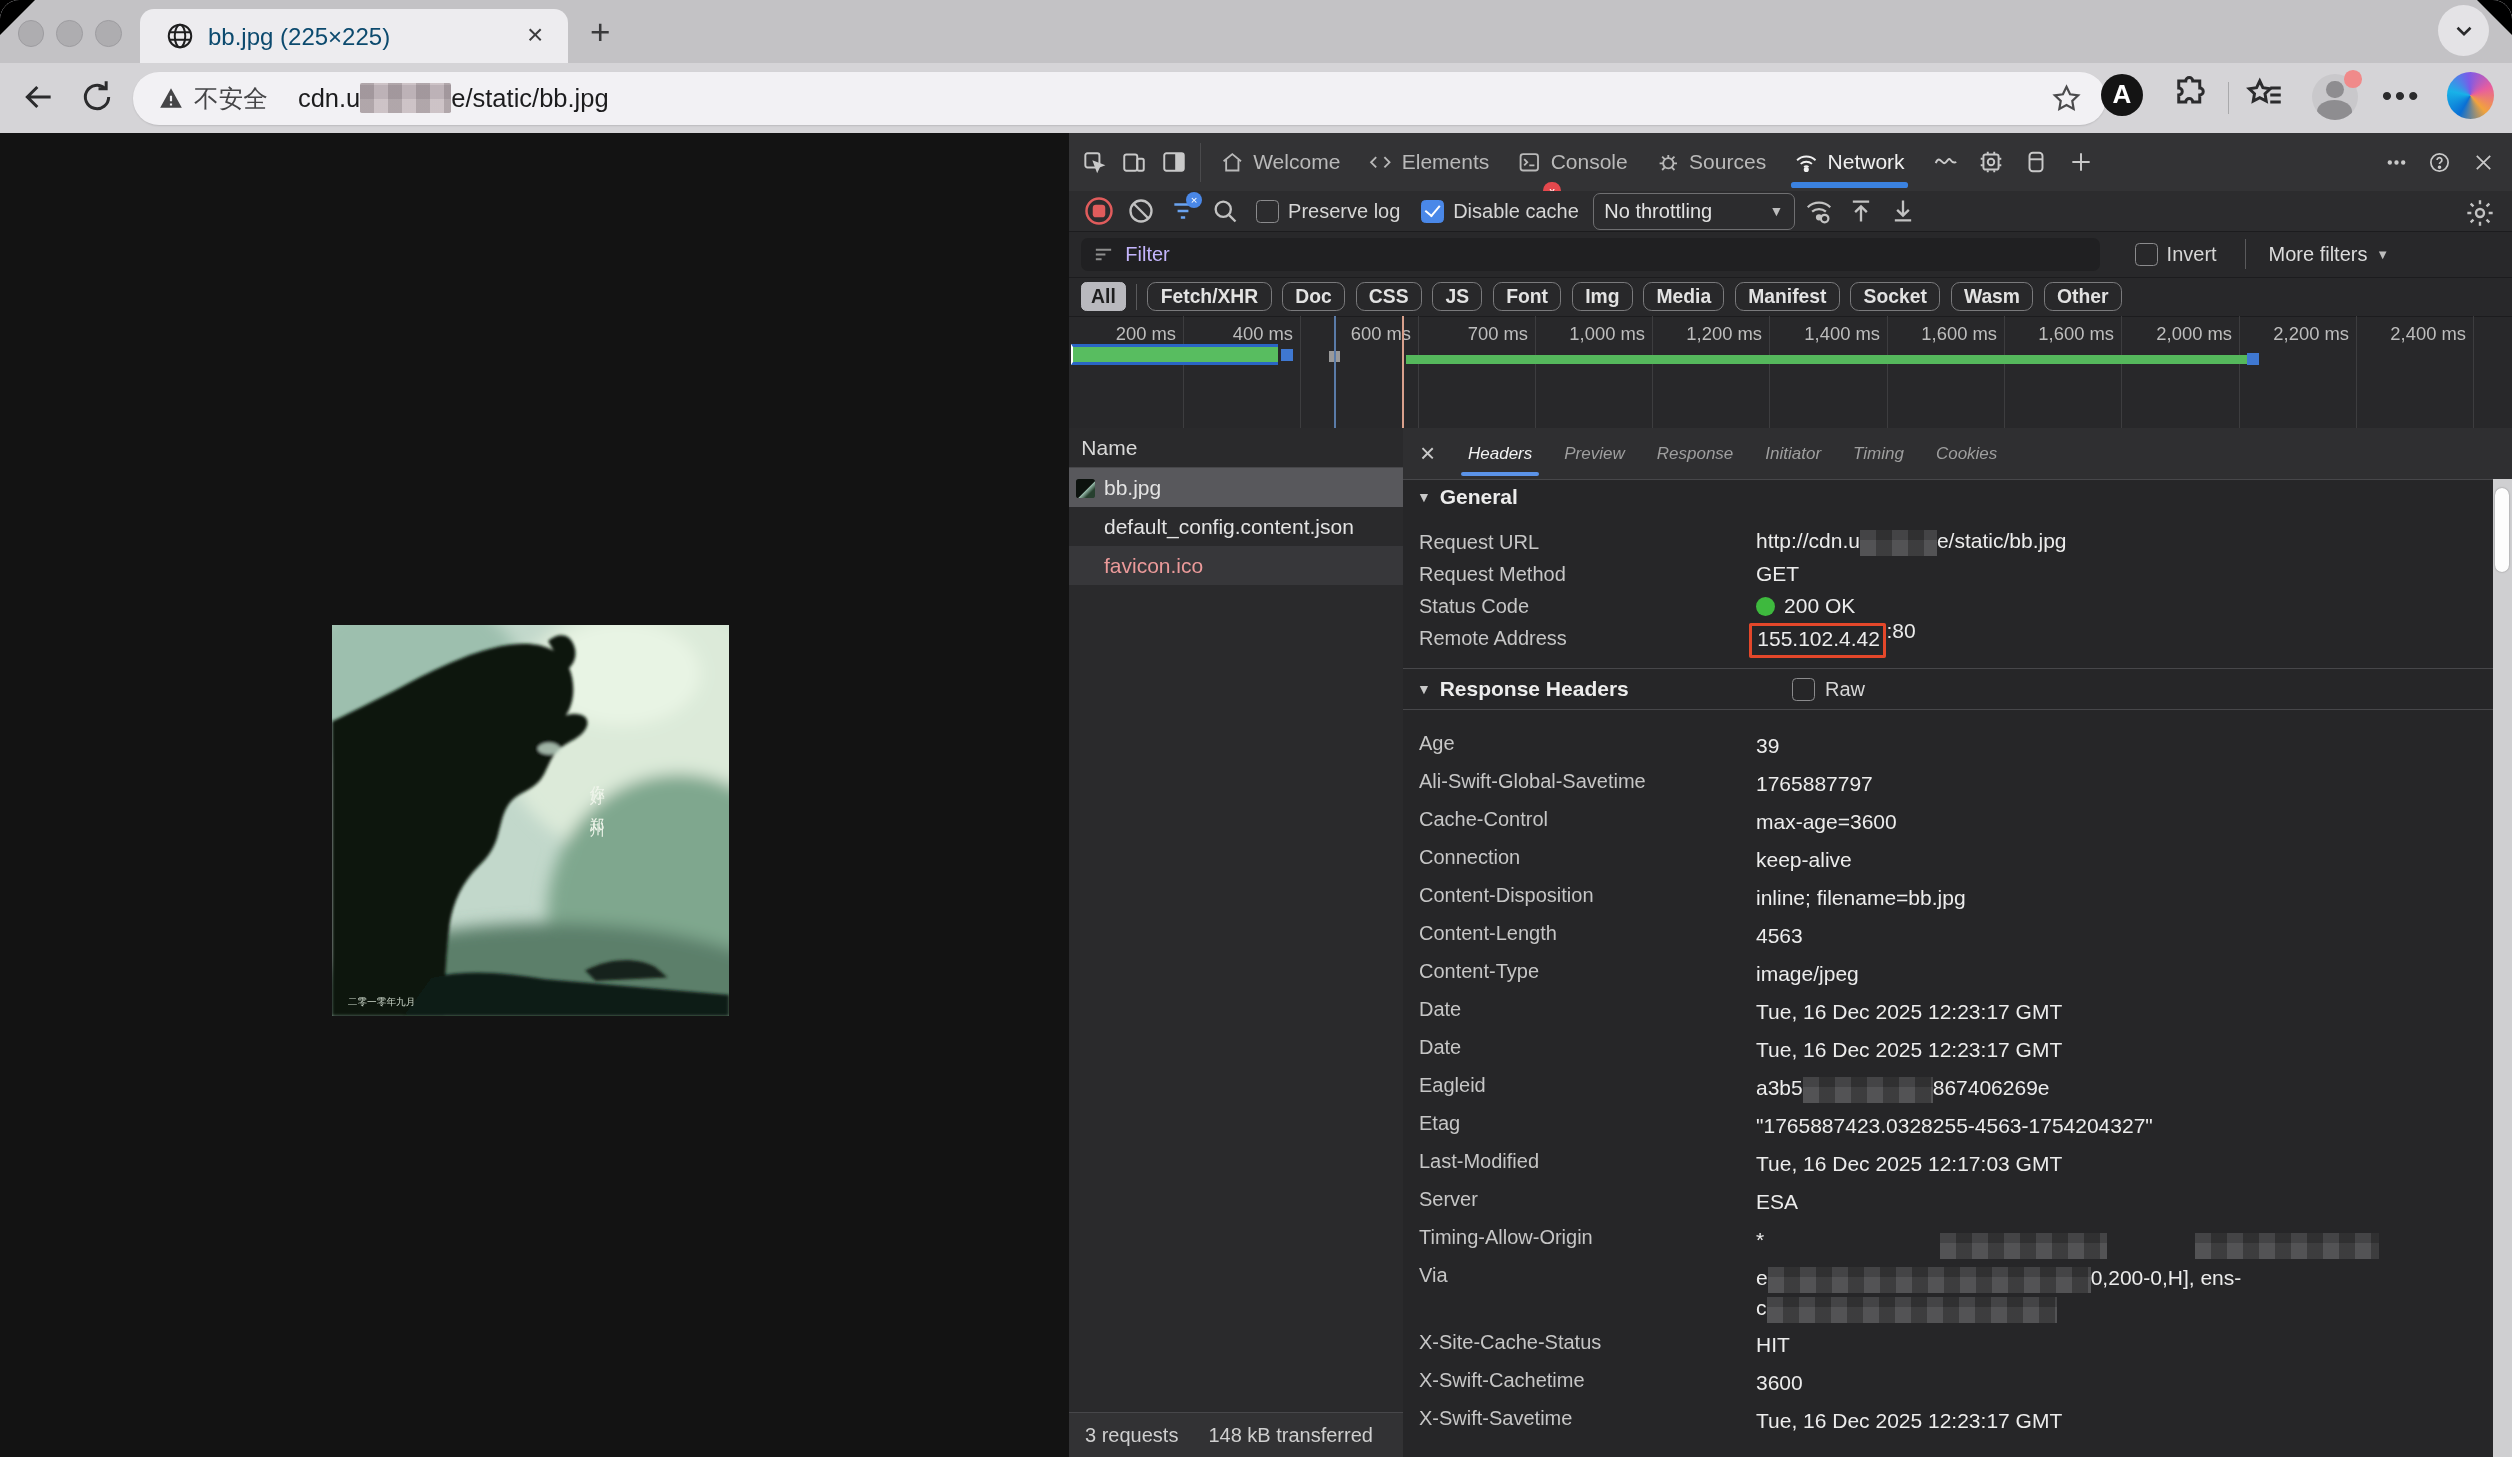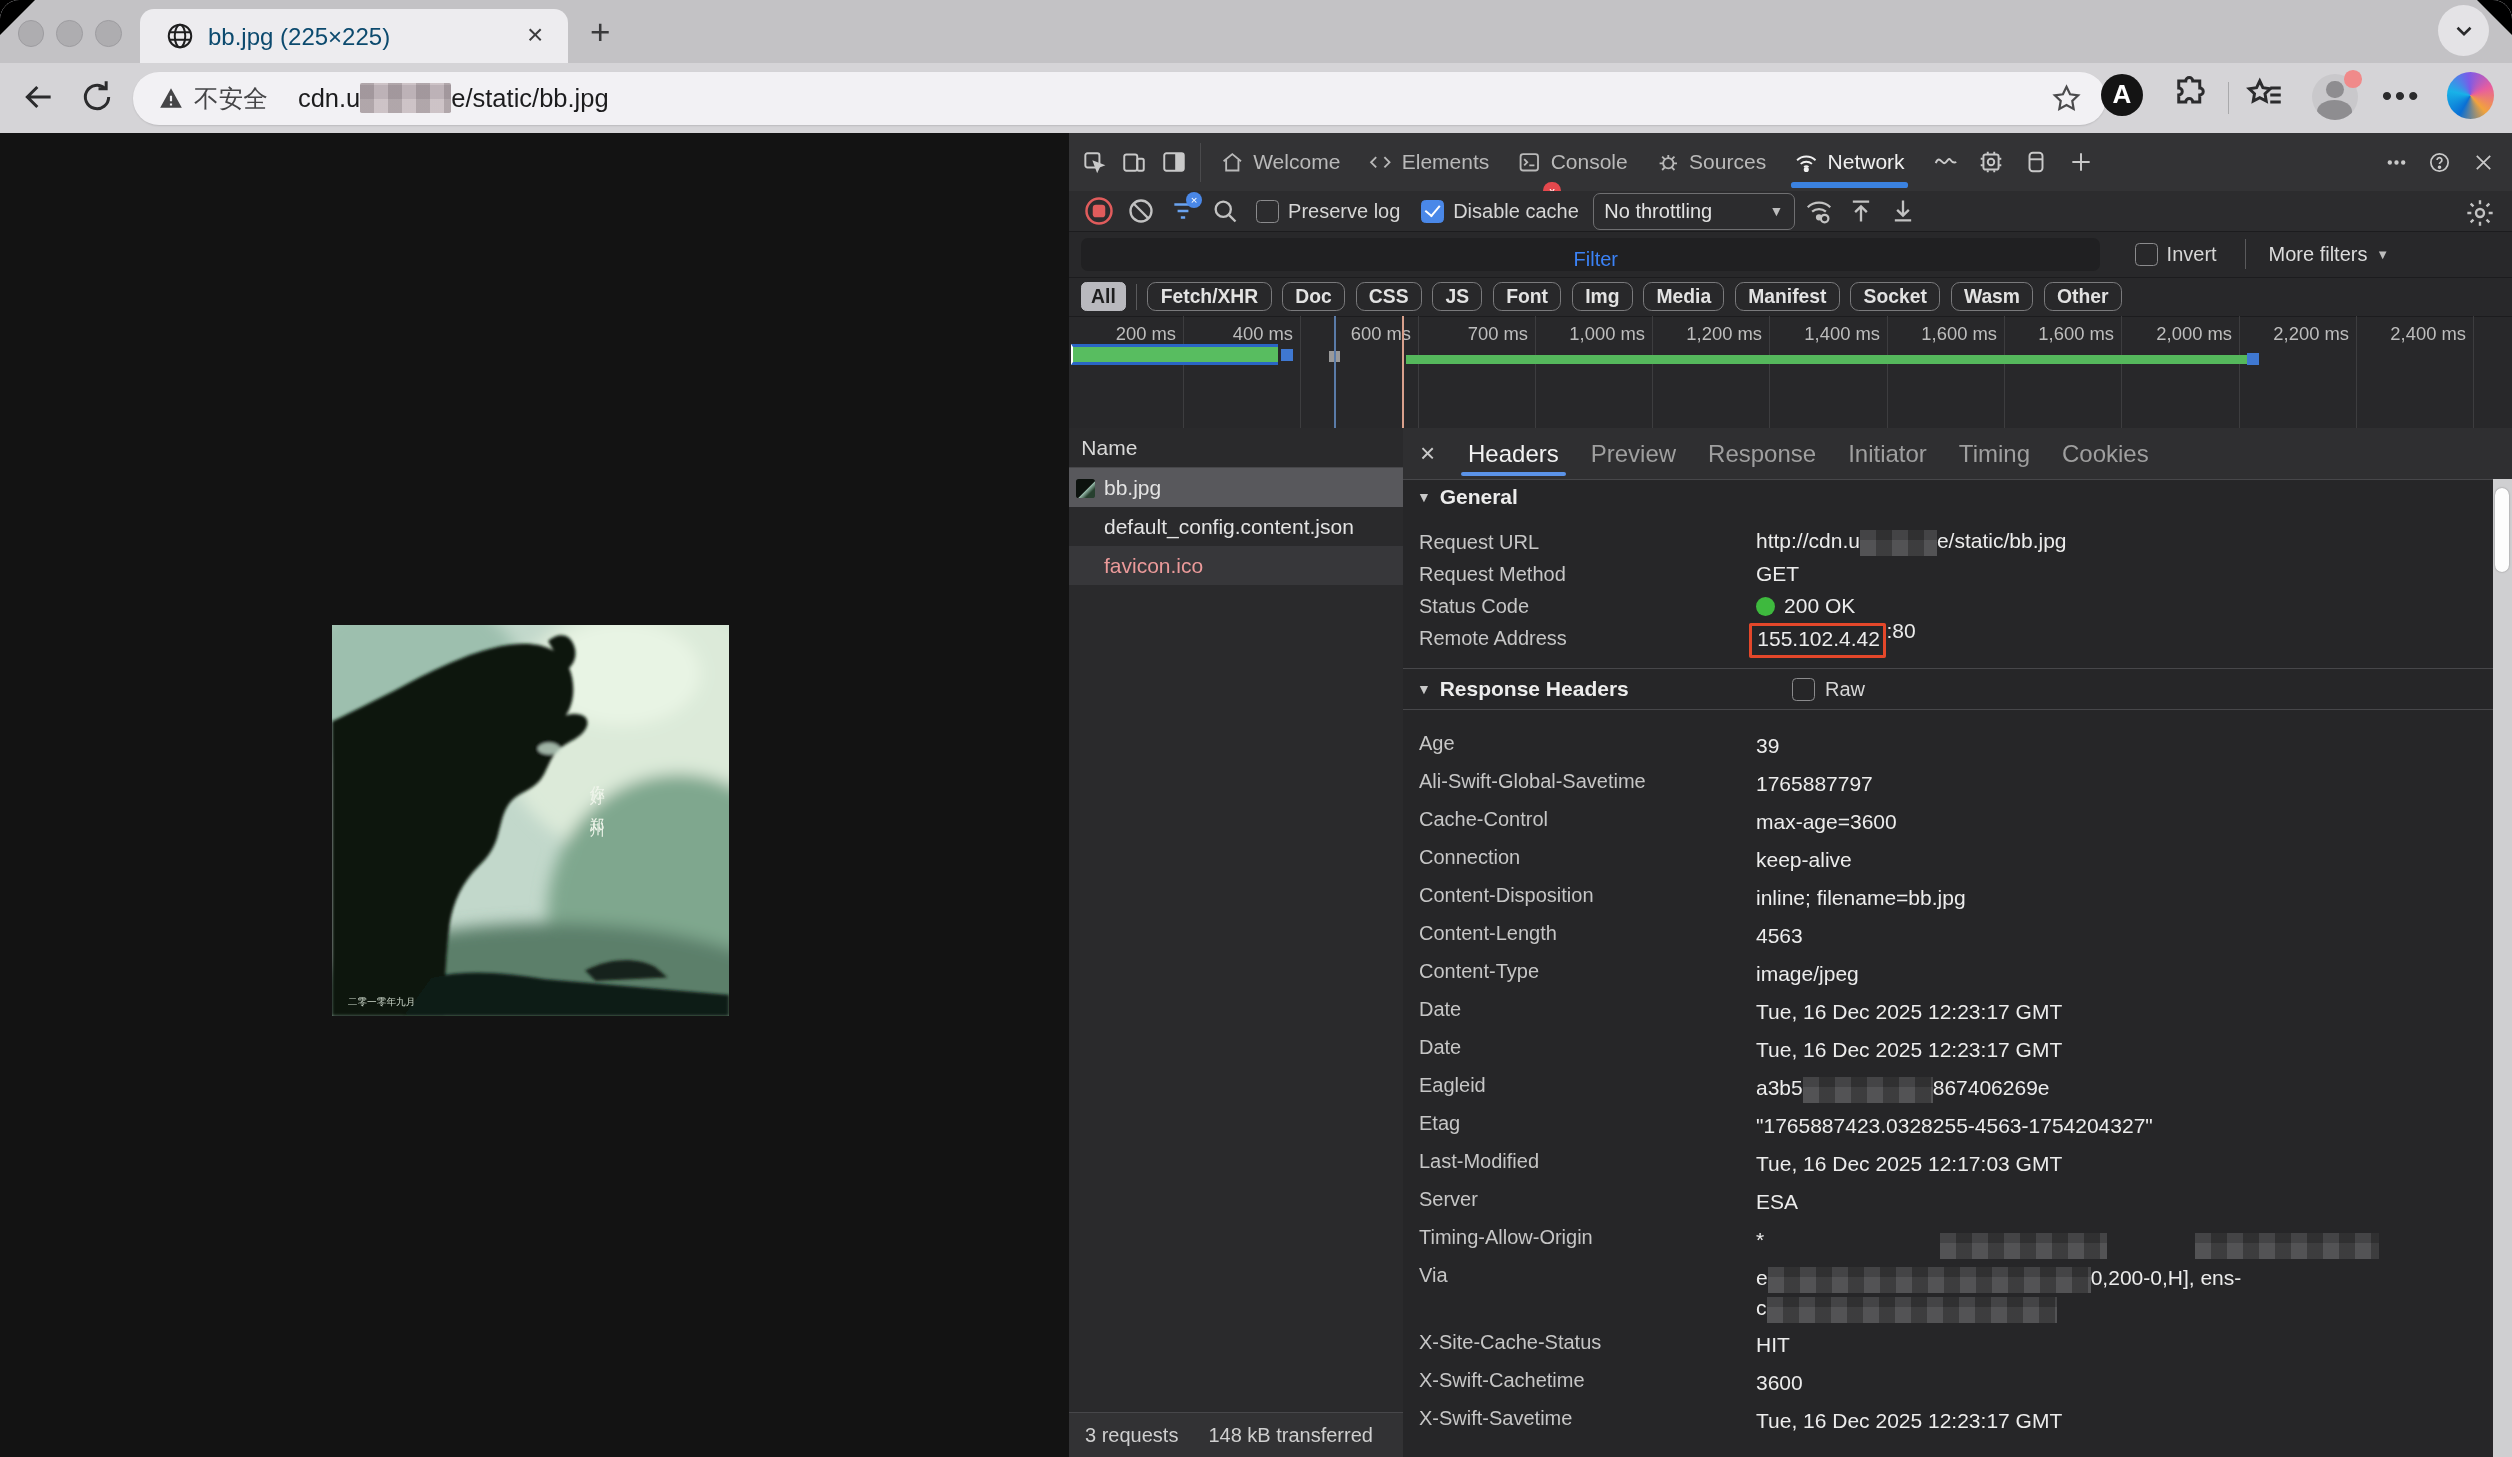--- a/index.html
+++ b/index.html
@@ -55,21 +55,21 @@
   .ntb-ic{width:35px;height:35px;display:flex;align-items:center;justify-content:center;color:#c2c2c2;position:relative;flex:0 0 auto;}
   .cklabel{display:flex;align-items:center;gap:8.8px;font-size:20px;color:#d6d6d6;margin:0 7px;flex:0 0 auto;}
   .ckbox{width:23px;height:23px;border-radius:4.4px;border:1.8px solid #8b8b8d;box-sizing:border-box;background:transparent;}
   .ckbox.checked{background:#4a88e8;border-color:#4a88e8;position:relative;}
   .ckbox.checked::after{content:"";position:absolute;left:6.1px;top:1.8px;width:7px;height:12.3px;border:solid #fff;border-width:0 2.6px 2.6px 0;transform:rotate(40deg);}
   .throttle{display:flex;align-items:center;justify-content:space-between;width:179px;height:35px;border:0.9px solid #6f6f71;
             border-radius:7px;padding:0 10.5px;font-size:20px;color:#e2e2e2;flex:0 0 auto;}
   .gear-right{position:absolute;right:12.3px;top:60px;width:39px;height:39px;display:flex;align-items:center;justify-content:center;color:#c2c2c2;}
   .dt-filterrow{position:absolute;left:0;top:98px;right:0;height:46px;display:flex;align-items:center;border-bottom:0.9px solid #1c1c1e;}
   .filterbox{margin-left:12.3px;width:1008px;height:33px;background:#202022;border-radius:7px;display:flex;align-items:center;
-             gap:10.5px;padding-left:10.5px;color:#3b82f6;font-size:20px;flex-direction:column;}
+             gap:10.5px;padding-left:10.5px;color:#c4b5fd;font-size:20px;}
   .morefilters{display:flex;align-items:center;gap:8.8px;font-size:20px;color:#dcdcdc;margin-left:23px;}
   .dt-chipsrow{position:absolute;left:0;top:144px;right:0;height:39px;display:flex;align-items:center;gap:10.5px;padding-left:12.3px;border-bottom:0.9px solid #1c1c1e;font-weight:bold;}
   .chip{border:0.9px solid #7a7a7c;border-radius:8.8px;padding:2.6px 12.3px;font-size:19.3px;color:#e2e2e2;flex:0 0 auto;}
   .chip.sel{background:#b9b9be;border-color:#b9b9be;color:#1e1e1e;border-radius:5.3px;padding:2.6px 8.8px;}
   .chipsep{width:0.9px;height:26px;background:#5a5a5c;flex:0 0 auto;}
   .dt-timeline{position:absolute;left:0;top:183px;right:0;height:112px;border-bottom:0.9px solid #454547;overflow:hidden;}
   .tick-label{position:absolute;top:7px;font-size:18.4px;color:#bdbdbd;transform:translateX(-100%);padding-right:7px;white-space:nowrap;}
   .gridline{position:absolute;top:0;bottom:0;width:0.9px;background:#3d3d3f;}
   .dt-body{position:absolute;left:0;top:295px;right:0;bottom:0;}
   .names{position:absolute;left:0;top:0;width:334px;bottom:0;background:#2a2a2c;border-right:0.9px solid #47474a;}
@@ -79,21 +79,21 @@
   .nrow.alt{background:#37373a;}
   .nrow.err{color:#eb9a9a;}
   .thumb{position:absolute;left:7px;top:10.5px;width:19.3px;height:19.3px;border-radius:2.6px;
          background:linear-gradient(135deg,#0c120e 55%,#9fc3b4 56%,#27402f 75%);}
   .names-status{position:absolute;left:0;right:0;bottom:0;height:44px;background:#323234;border-top:0.9px solid #47474a;
                 display:flex;align-items:center;gap:30px;padding-left:16px;font-size:20px;color:#cfcfcf;white-space:nowrap;overflow:hidden;}
   .detail{position:absolute;left:334px;top:0;right:0;bottom:0;background:#262628;}
   .detail-tabs{position:absolute;left:0;top:0;right:0;height:51px;background:#2f2f31;border-bottom:0.9px solid #47474a;
                display:flex;align-items:center;}
   .dtl-close{width:49px;display:flex;align-items:center;justify-content:center;color:#c9c9c9;font-size:26px;}
-  .dtl-tab{padding:0 16px;height:51px;display:flex;align-items:center;font-size:24px;color:#9f9f9f;position:relative;}
+  .dtl-tab{padding:0 16px;height:51px;display:flex;align-items:center;font-size:17px;color:#9f9f9f;position:relative;font-style:italic;}
   .dtl-tab.active{color:#f2f2f2;}
   .dtl-tab.active::after{content:"";position:absolute;left:8.8px;right:8.8px;bottom:2.6px;height:4.4px;background:#5b93e8;border-radius:2.6px;}
   .detail-content{position:absolute;left:0;top:51px;right:19.3px;bottom:0;overflow:hidden;}
   .sect-title{display:flex;align-items:center;gap:8.8px;height:35px;padding-left:14px;font-size:21px;color:#ececec;}
   .tri{font-size:14px;color:#c9c9c9;}
   .hairline{height:0.9px;background:#47474a;margin:0;}
   .grow{display:flex;align-items:center;height:32px;font-size:20px;}
   .hrow{display:flex;align-items:flex-start;min-height:38px;font-size:20px;}
   .hrow .lbl,.grow .lbl{width:337px;padding-left:16px;color:#c6c6c6;flex:0 0 auto;}
   .hrow .lbl{padding-top:8px;}

